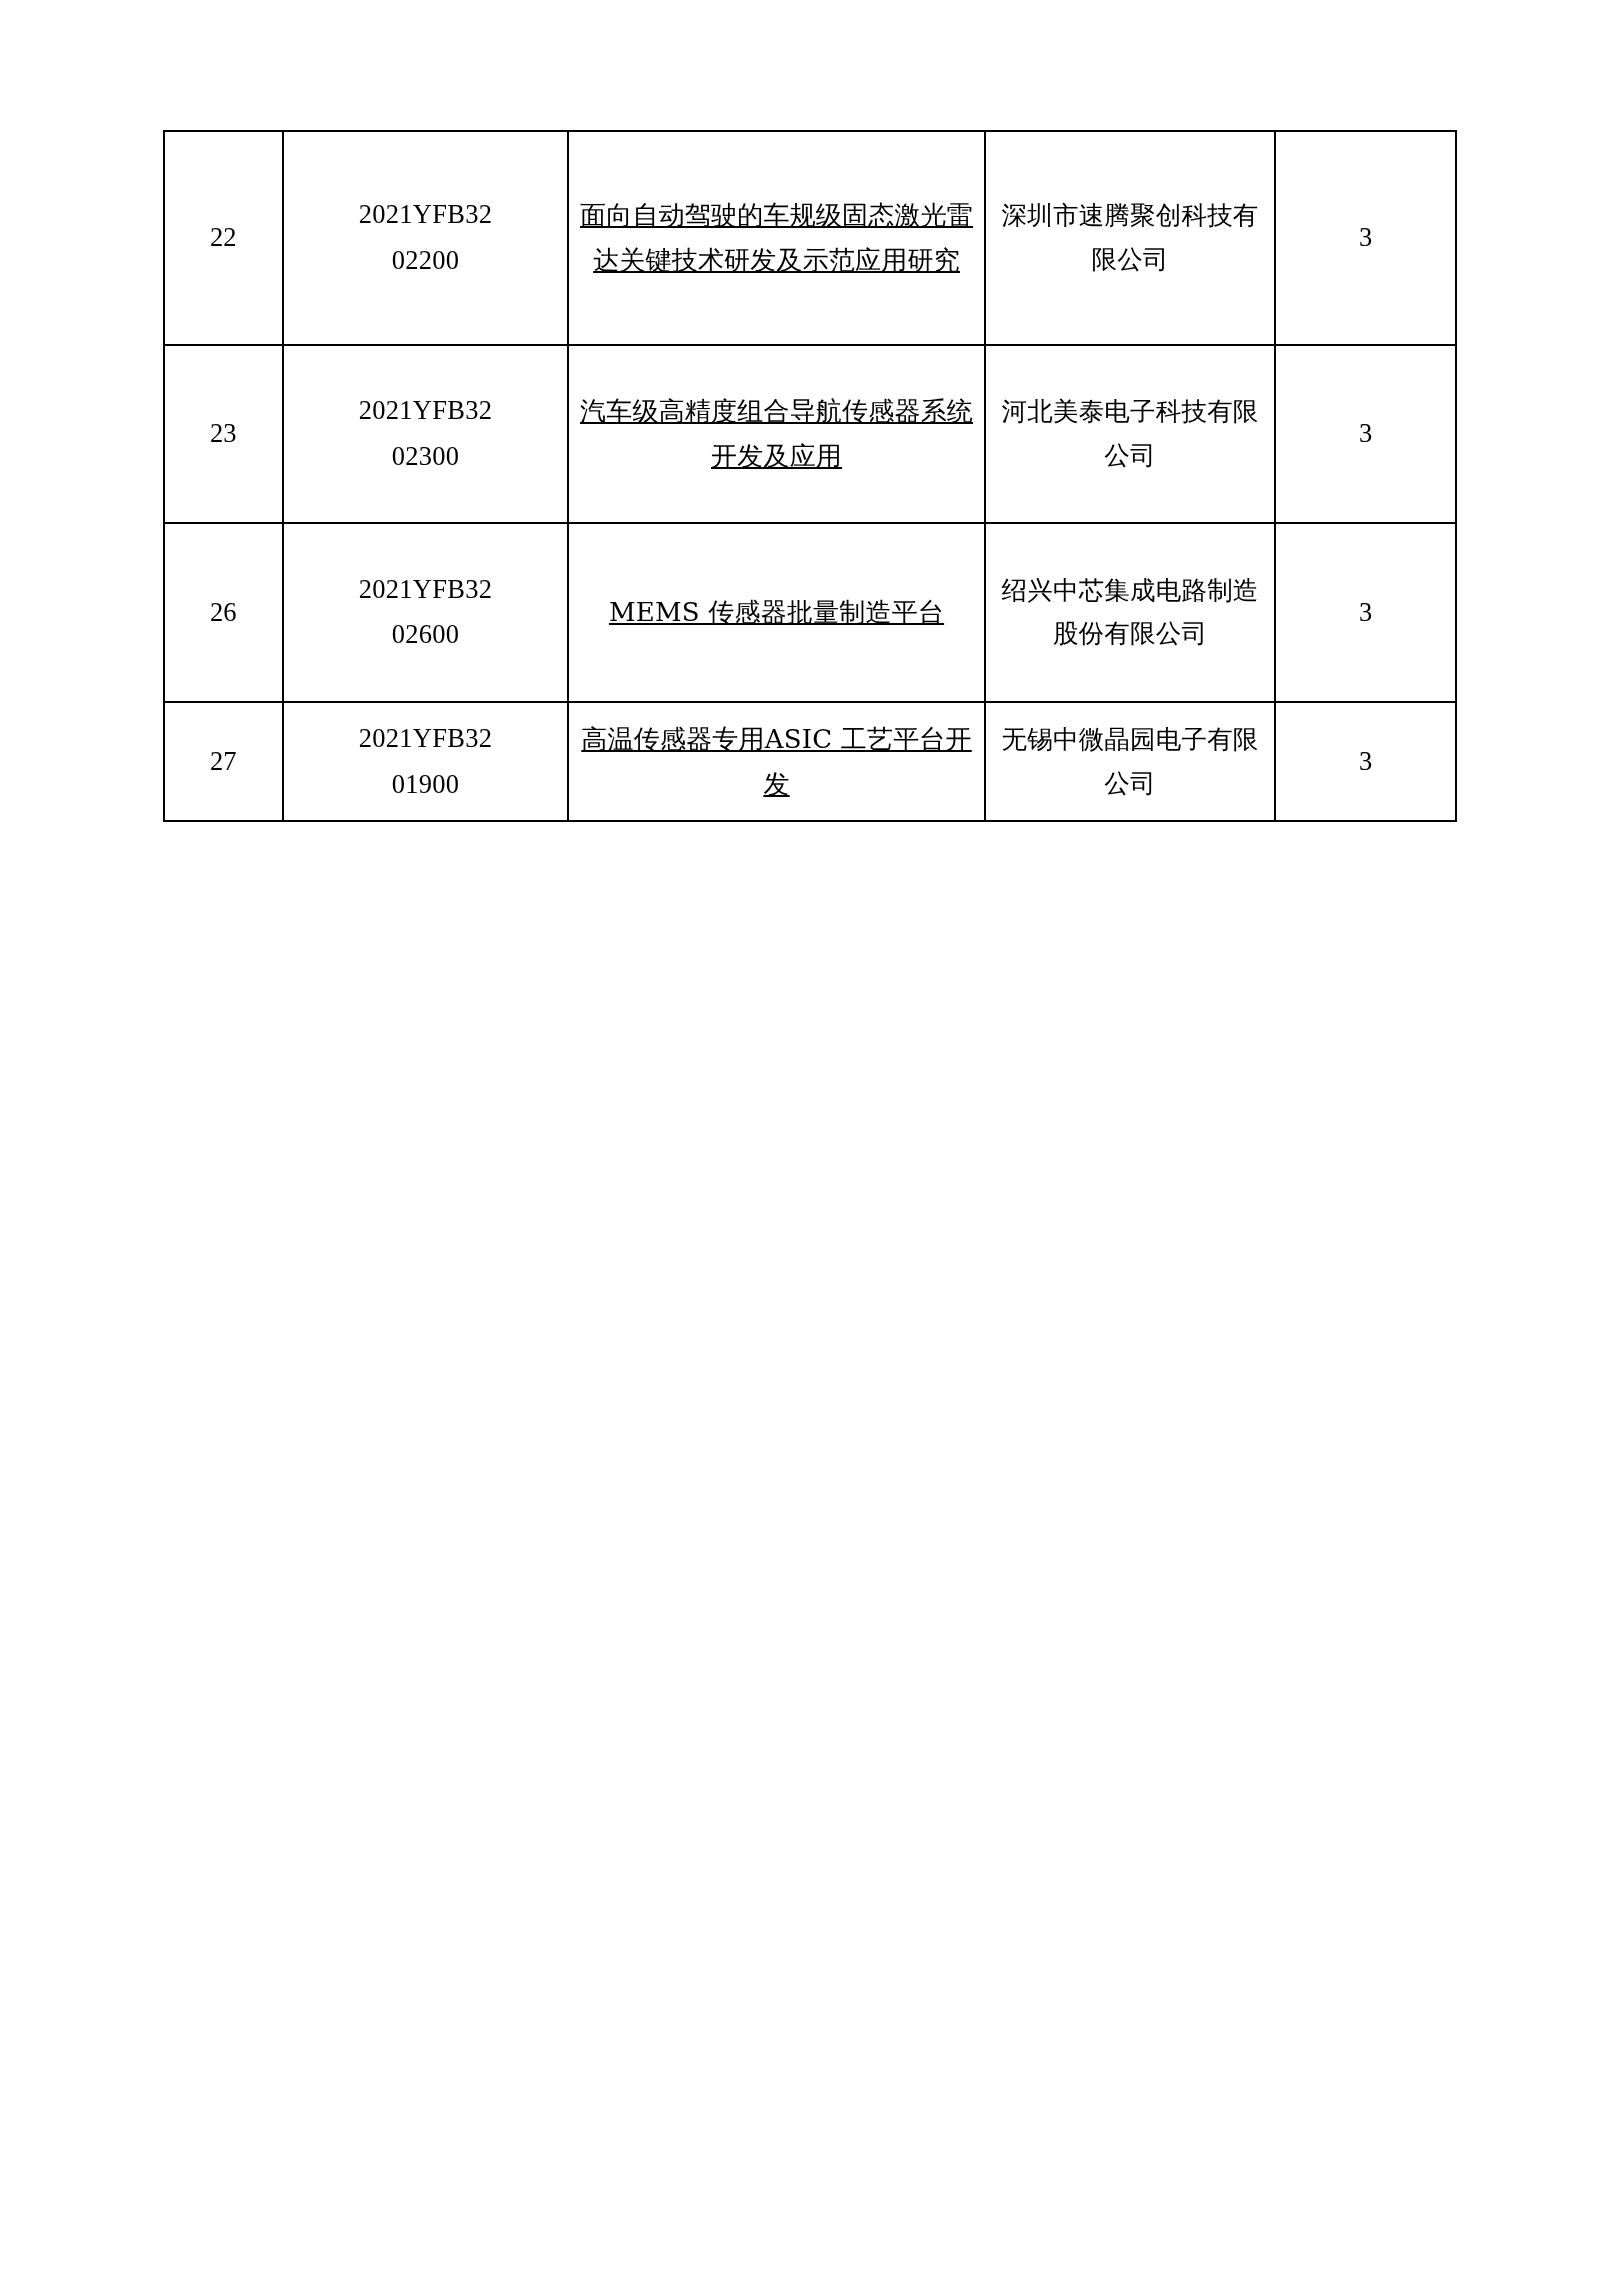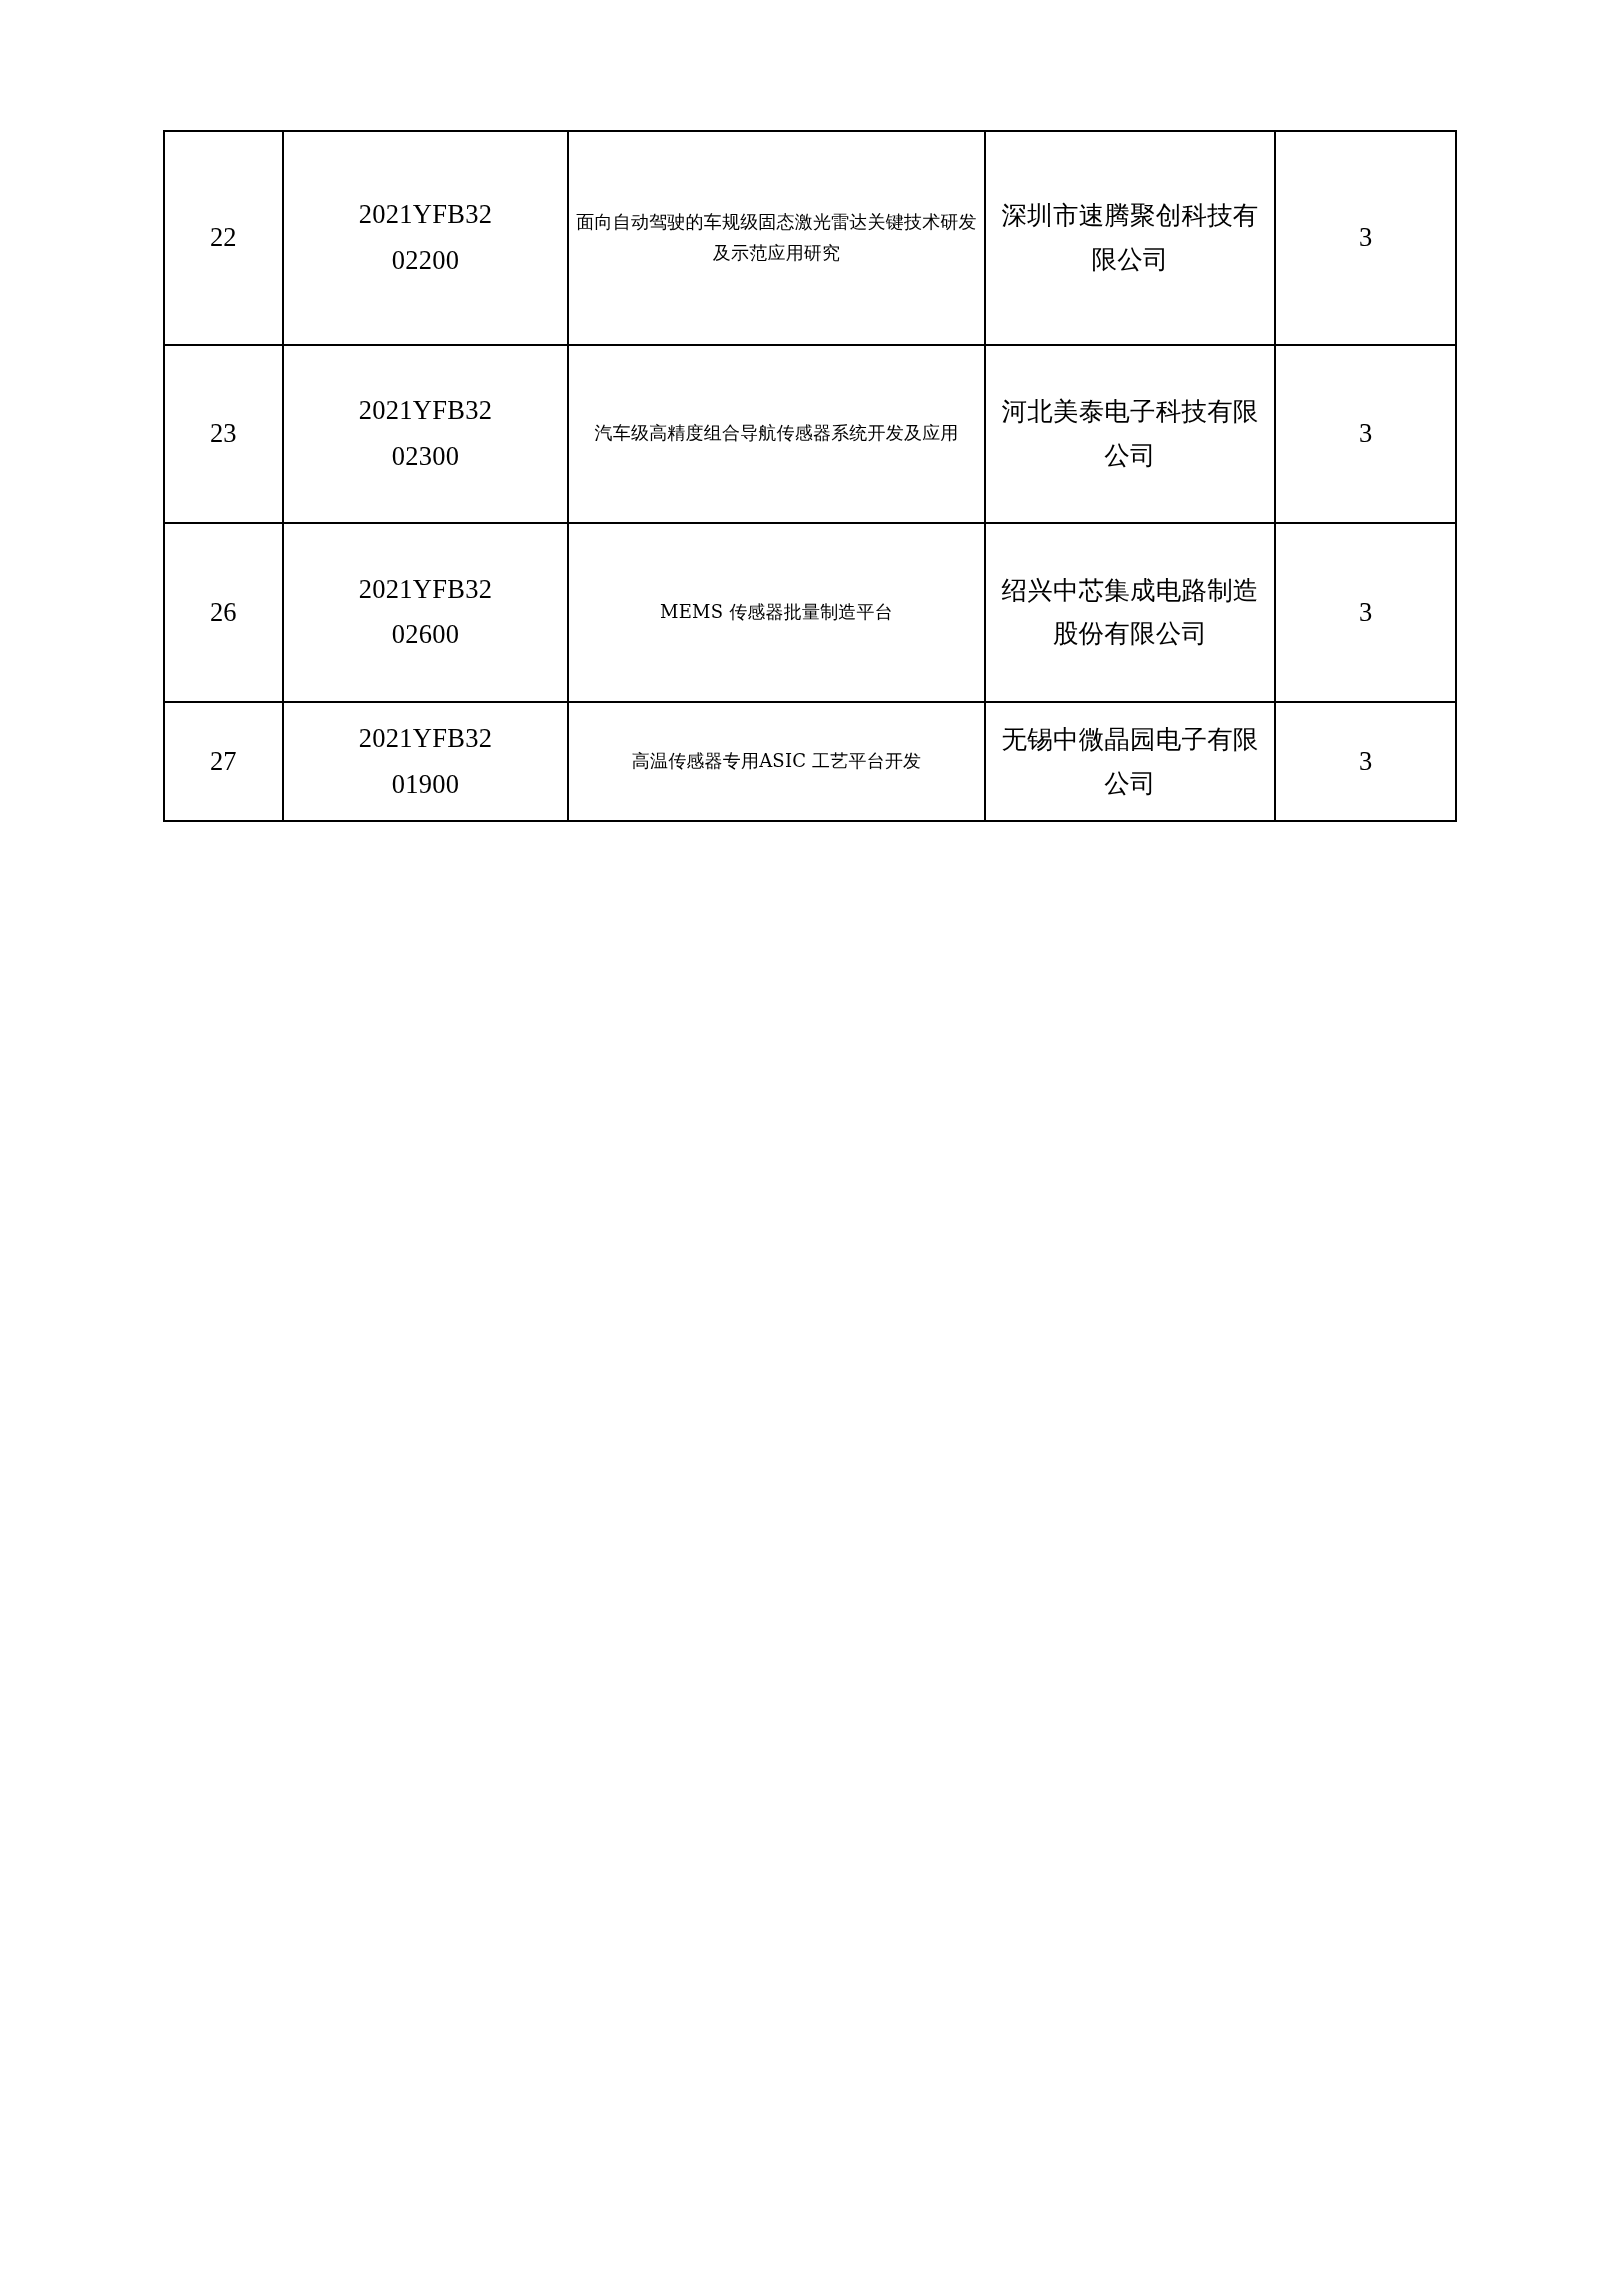--- a/index.html
+++ b/index.html
@@ -50,23 +50,24 @@
     font-size: 26.5px;
   }
   .cell-code {
     font-family: "Liberation Serif", serif;
     font-size: 26.5px;
     line-height: 1.78;
     letter-spacing: 0.3px;
   }
   .cell-name {
     font-family: "DejaVu Serif", serif;
-    font-size: 18px;
+    font-size: 26px;
     line-height: 1.82;
     letter-spacing: 0.2px;
+    text-decoration: underline;
   }
   .cell-org {
     font-family: "DejaVu Serif", serif;
     font-size: 25.5px;
     line-height: 1.82;
     letter-spacing: 0.2px;
     margin-top: 47px;
   }
   .cell-num {
     font-family: "Liberation Serif", serif;

